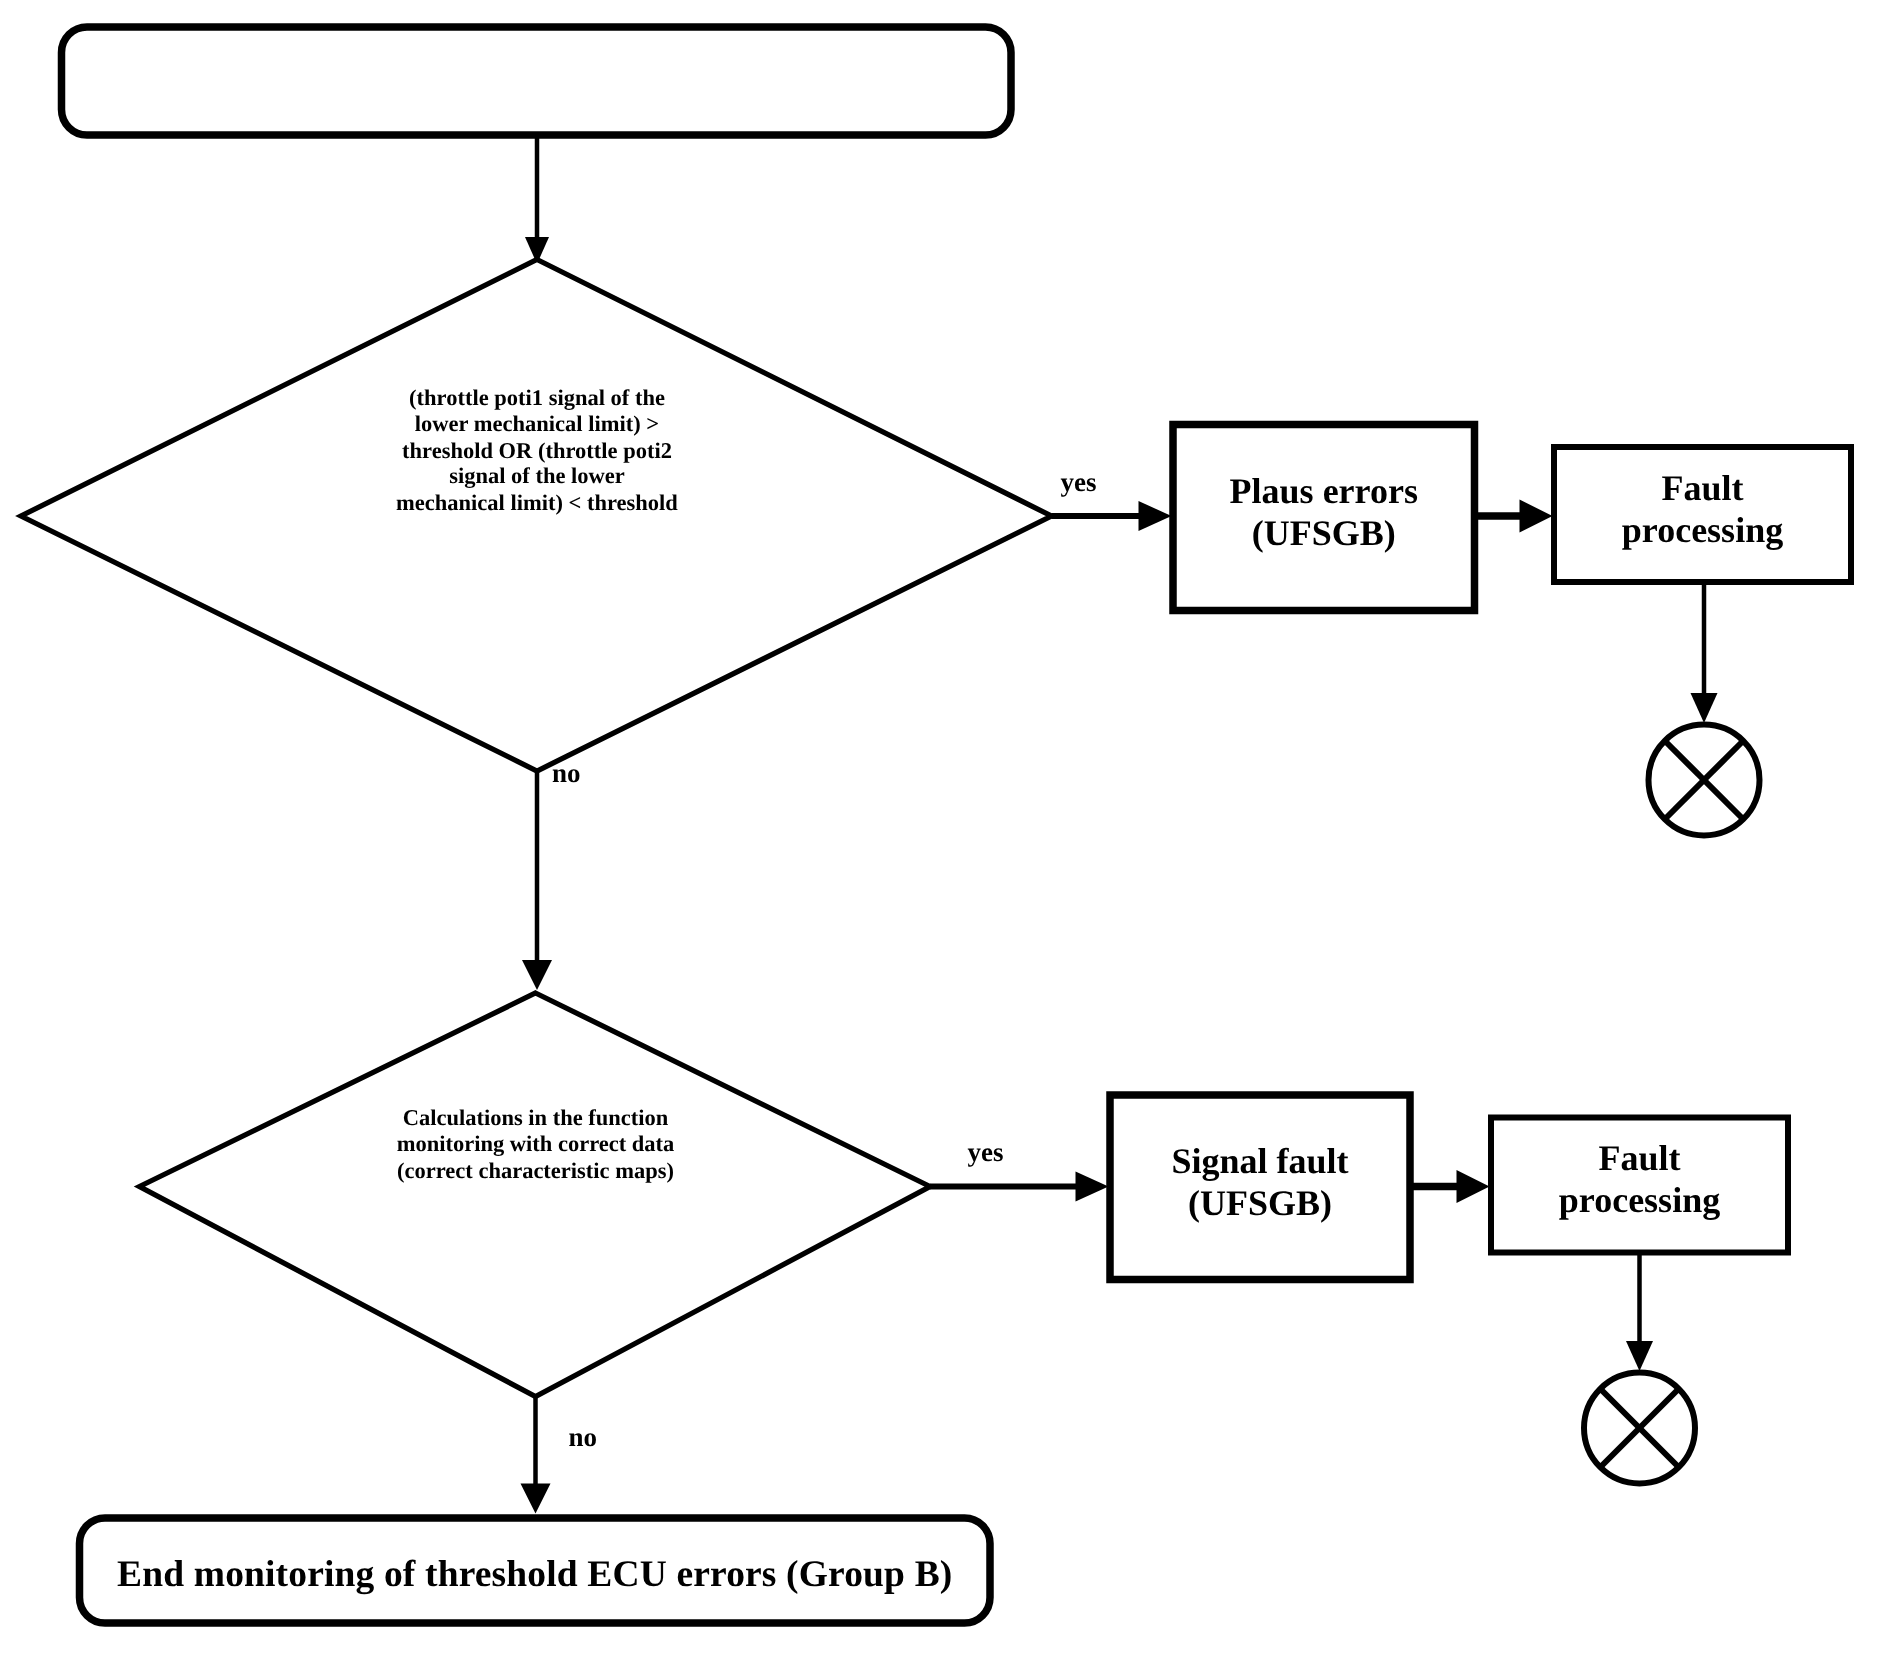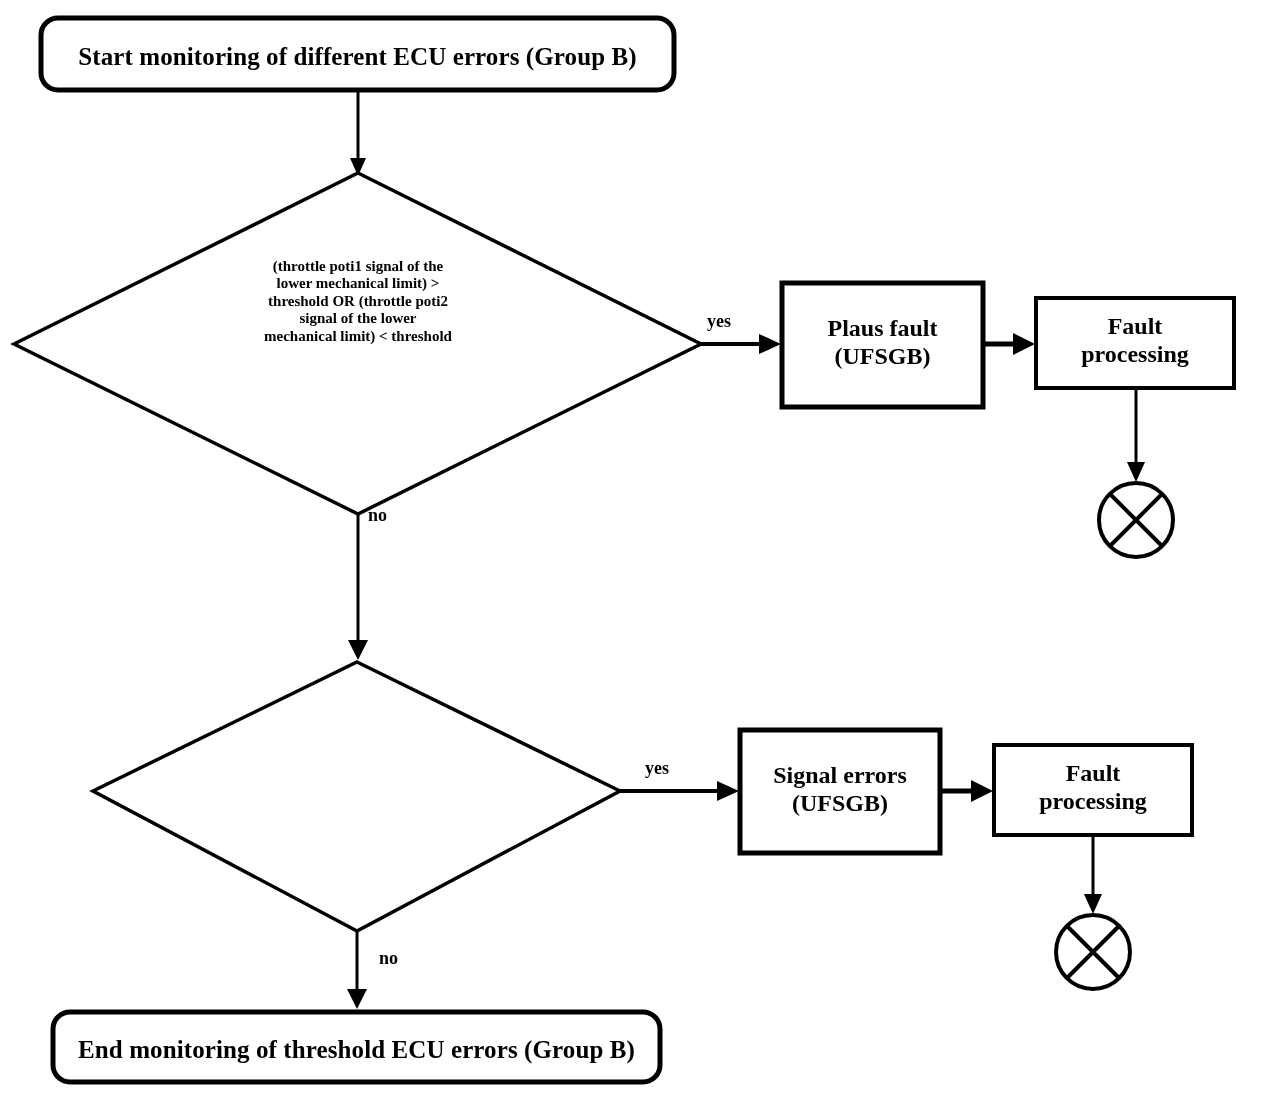--- a/index.html
+++ b/index.html
@@ -122,44 +122,46 @@
     <circle class="shape-stroke" cx="1093" cy="952" r="37" stroke-width="4"></circle>
     <line class="xmark" x1="1067" y1="926" x2="1119" y2="978"></line>
     <line class="xmark" x1="1119" y1="926" x2="1067" y2="978"></line>
 
     <line class="conn" x1="357" y1="931" x2="357" y2="995" stroke-width="3"></line>
     <polygon class="arrowhead" points="357,1009 347,989 367,989"></polygon>
 
     <rect class="shape-stroke" x="53" y="1012" width="607" height="70" rx="17" ry="17" stroke-width="5"></rect>
   </svg>
 
-  <div class="txt terminator-text" style="left:41px; top:42px; width:633px;">Start monitoring of different ECU errors (Group B)</div>
 
   <div class="txt decision-text" style="left:178px; top:258px; width:360px;">(throttle poti1 signal of the
 lower mechanical limit) &gt;
 threshold OR (throttle poti2
 signal of the lower
 mechanical limit) &lt; threshold</div>
 
   <div class="txt edge-label" style="left:707px; top:311px; width:60px;">yes</div>
 
   <div class="txt edge-label" style="left:368px; top:505px; width:60px;">no</div>
 
-  <div class="txt process-text" style="left:782px; top:315px; width:201px;">Plaus fault
+  <div class="txt process-text" style="left:782px; top:315px; width:201px;">Plaus errors
 (UFSGB)</div>
 
   <div class="txt process-text" style="left:1036px; top:313px; width:198px;">Fault
 processing</div>
 
+  <div class="txt decision-text" style="left:177px; top:738px; width:360px;">Calculations in the function
+monitoring with correct data
+(correct characteristic maps)</div>
 
   <div class="txt edge-label" style="left:645px; top:758px; width:60px;">yes</div>
 
   <div class="txt edge-label" style="left:379px; top:948px; width:60px;">no</div>
 
-  <div class="txt process-text" style="left:740px; top:762px; width:200px;">Signal errors
+  <div class="txt process-text" style="left:740px; top:762px; width:200px;">Signal fault
 (UFSGB)</div>
 
   <div class="txt process-text" style="left:994px; top:760px; width:198px;">Fault
 processing</div>
 
   <div class="txt terminator-text" style="left:53px; top:1035px; width:607px;">End monitoring of threshold ECU errors (Group B)</div>
 
 </div>
 
 </body></html>

